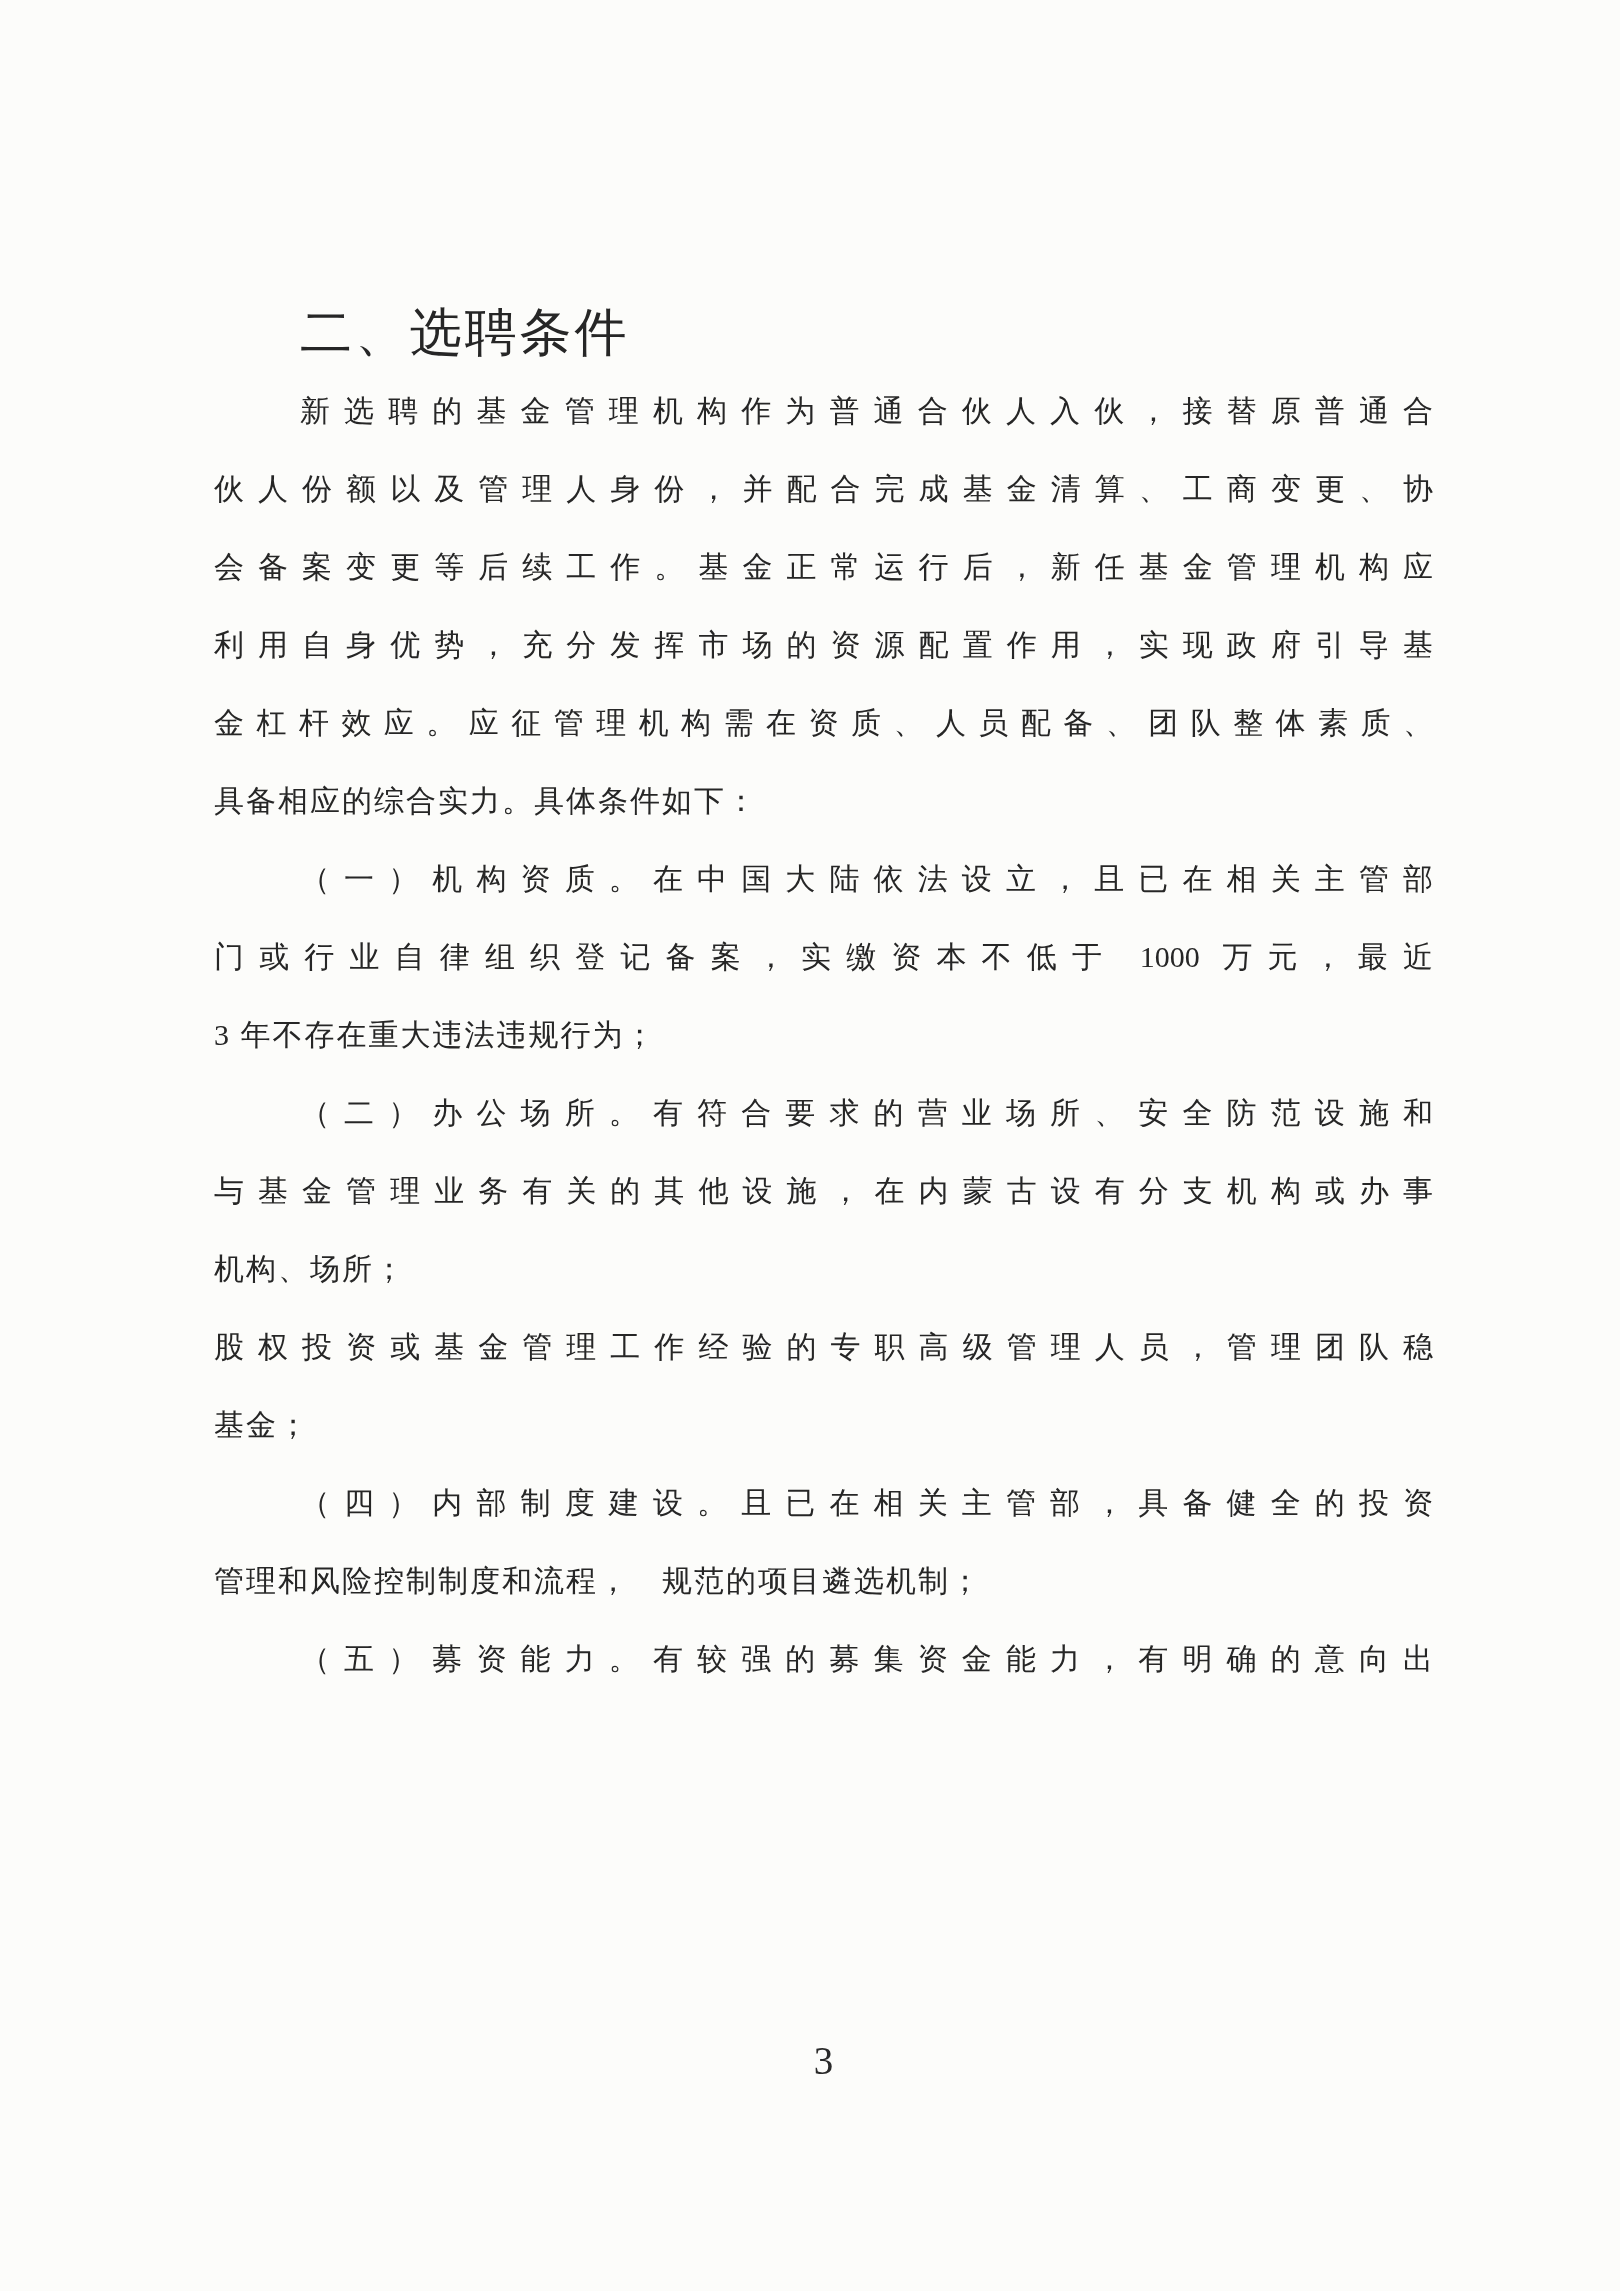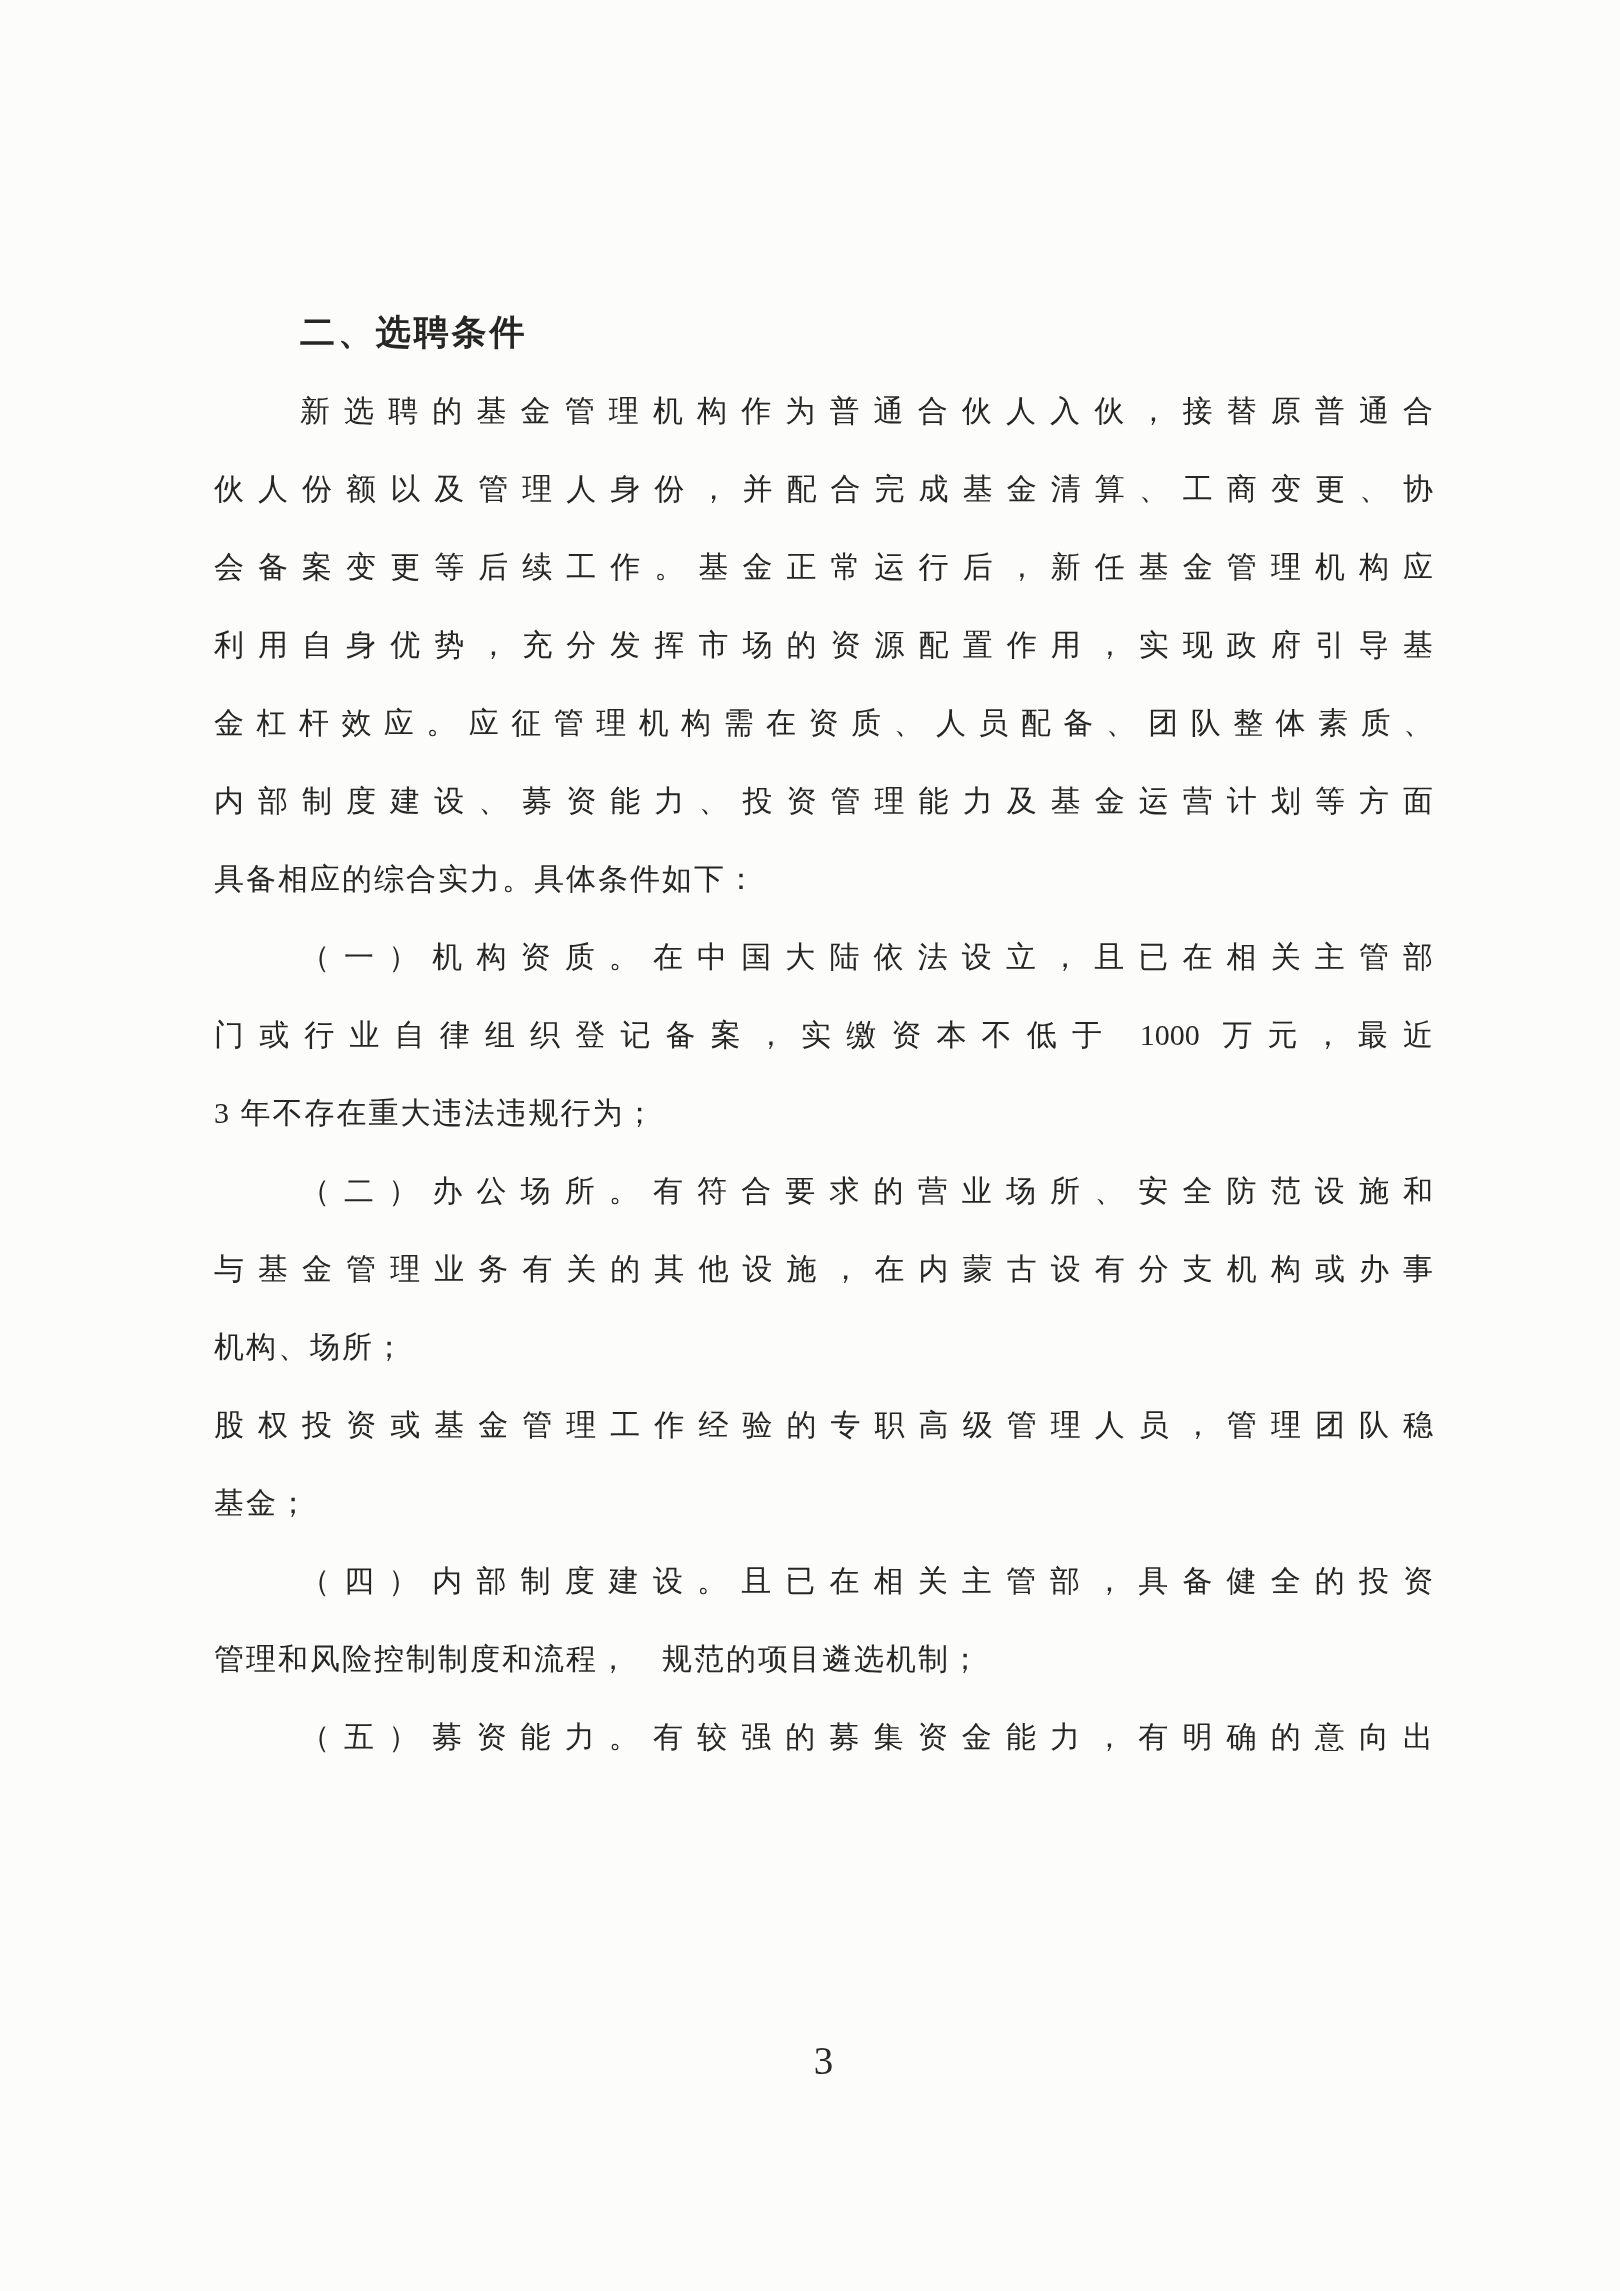--- a/index.html
+++ b/index.html
@@ -36,22 +36,22 @@
   .row.fill {
     white-space: normal;
     letter-spacing: 0;
     text-align: justify;
     text-align-last: justify;
   }
   .row.indent {
     text-indent: 86px;
   }
   .heading {
-    font-weight: 700;
-    font-size: 35px;
+    font-weight: 400;
+    font-size: 52px;
     letter-spacing: 2.9px;
   }
   .item-label {
     font-weight: 400;
   }
   .page-number {
     position: absolute;
     left: 214px;
     top: 2031px;
     width: 1219px;
@@ -80,23 +80,20 @@
       <span>伙人份额以及管理人身份，并配合完成基金清算、工商变更、协</span>
     </div>
     <div class="row fill">
       <span>会备案变更等后续工作。基金正常运行后，新任基金管理机构应</span>
     </div>
     <div class="row fill">
       <span>利用自身优势，充分发挥市场的资源配置作用，实现政府引导基</span>
     </div>
     <div class="row fill">
       <span>金杠杆效应。应征管理机构需在资质、人员配备、团队整体素质、</span>
-    </div>
-    <div class="row fill">
-      <span>内部制度建设、募资能力、投资管理能力及基金运营计划等方面</span>
     </div>
     <div class="row">
       <span>具备相应的综合实力。具体条件如下：</span>
     </div>
 
     <div class="row fill indent">
       <span class="item-label">（一）机构资质。</span><span>在中国大陆依法设立，且已在相关主管部</span>
     </div>
     <div class="row fill">
       <span>门或行业自律组织登记备案，实缴资本不低于 1000 万元，最近</span>

